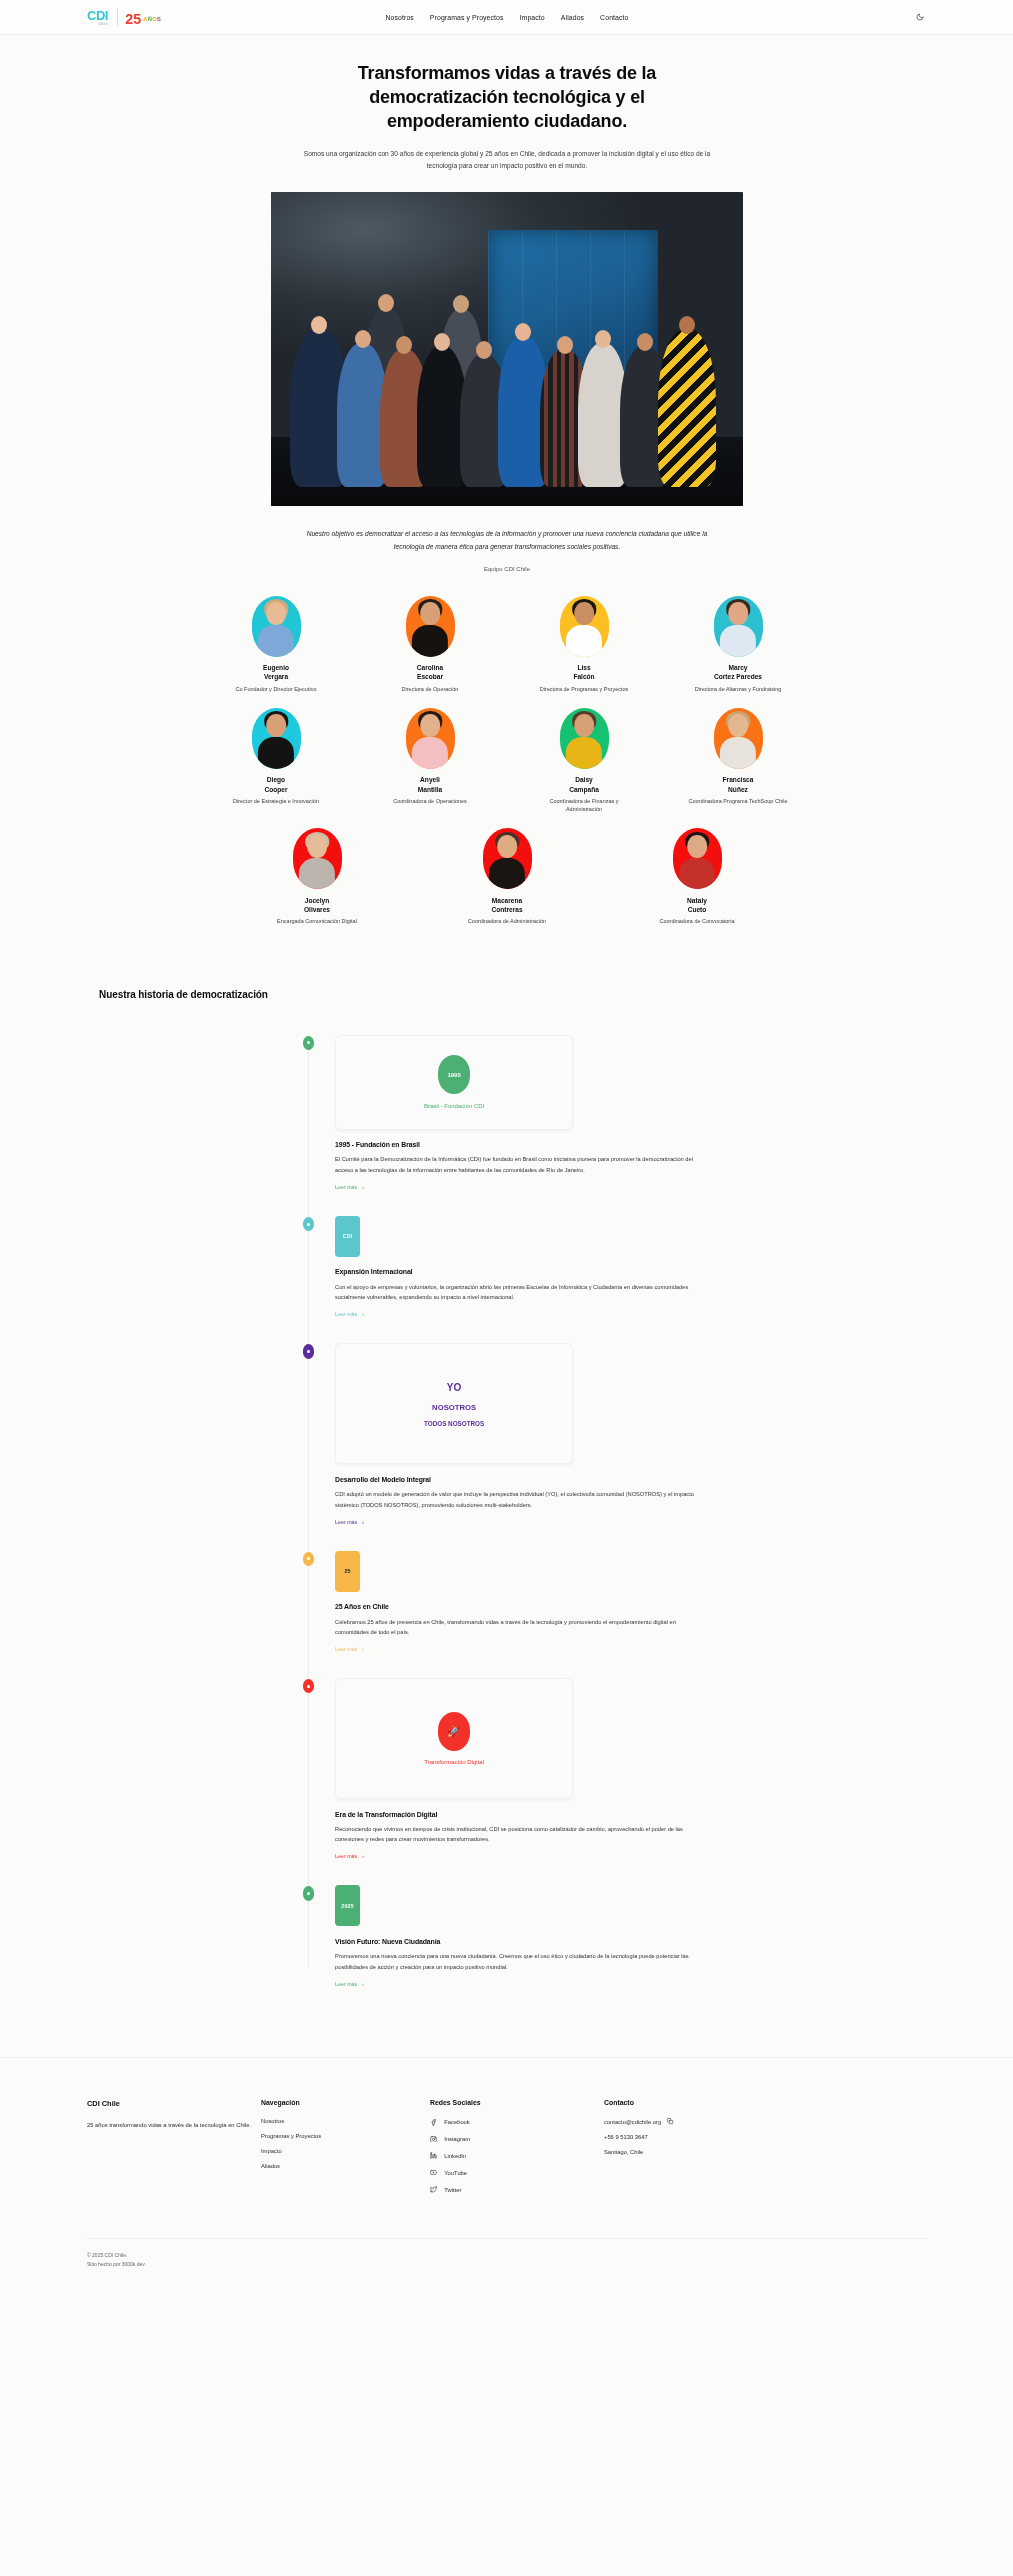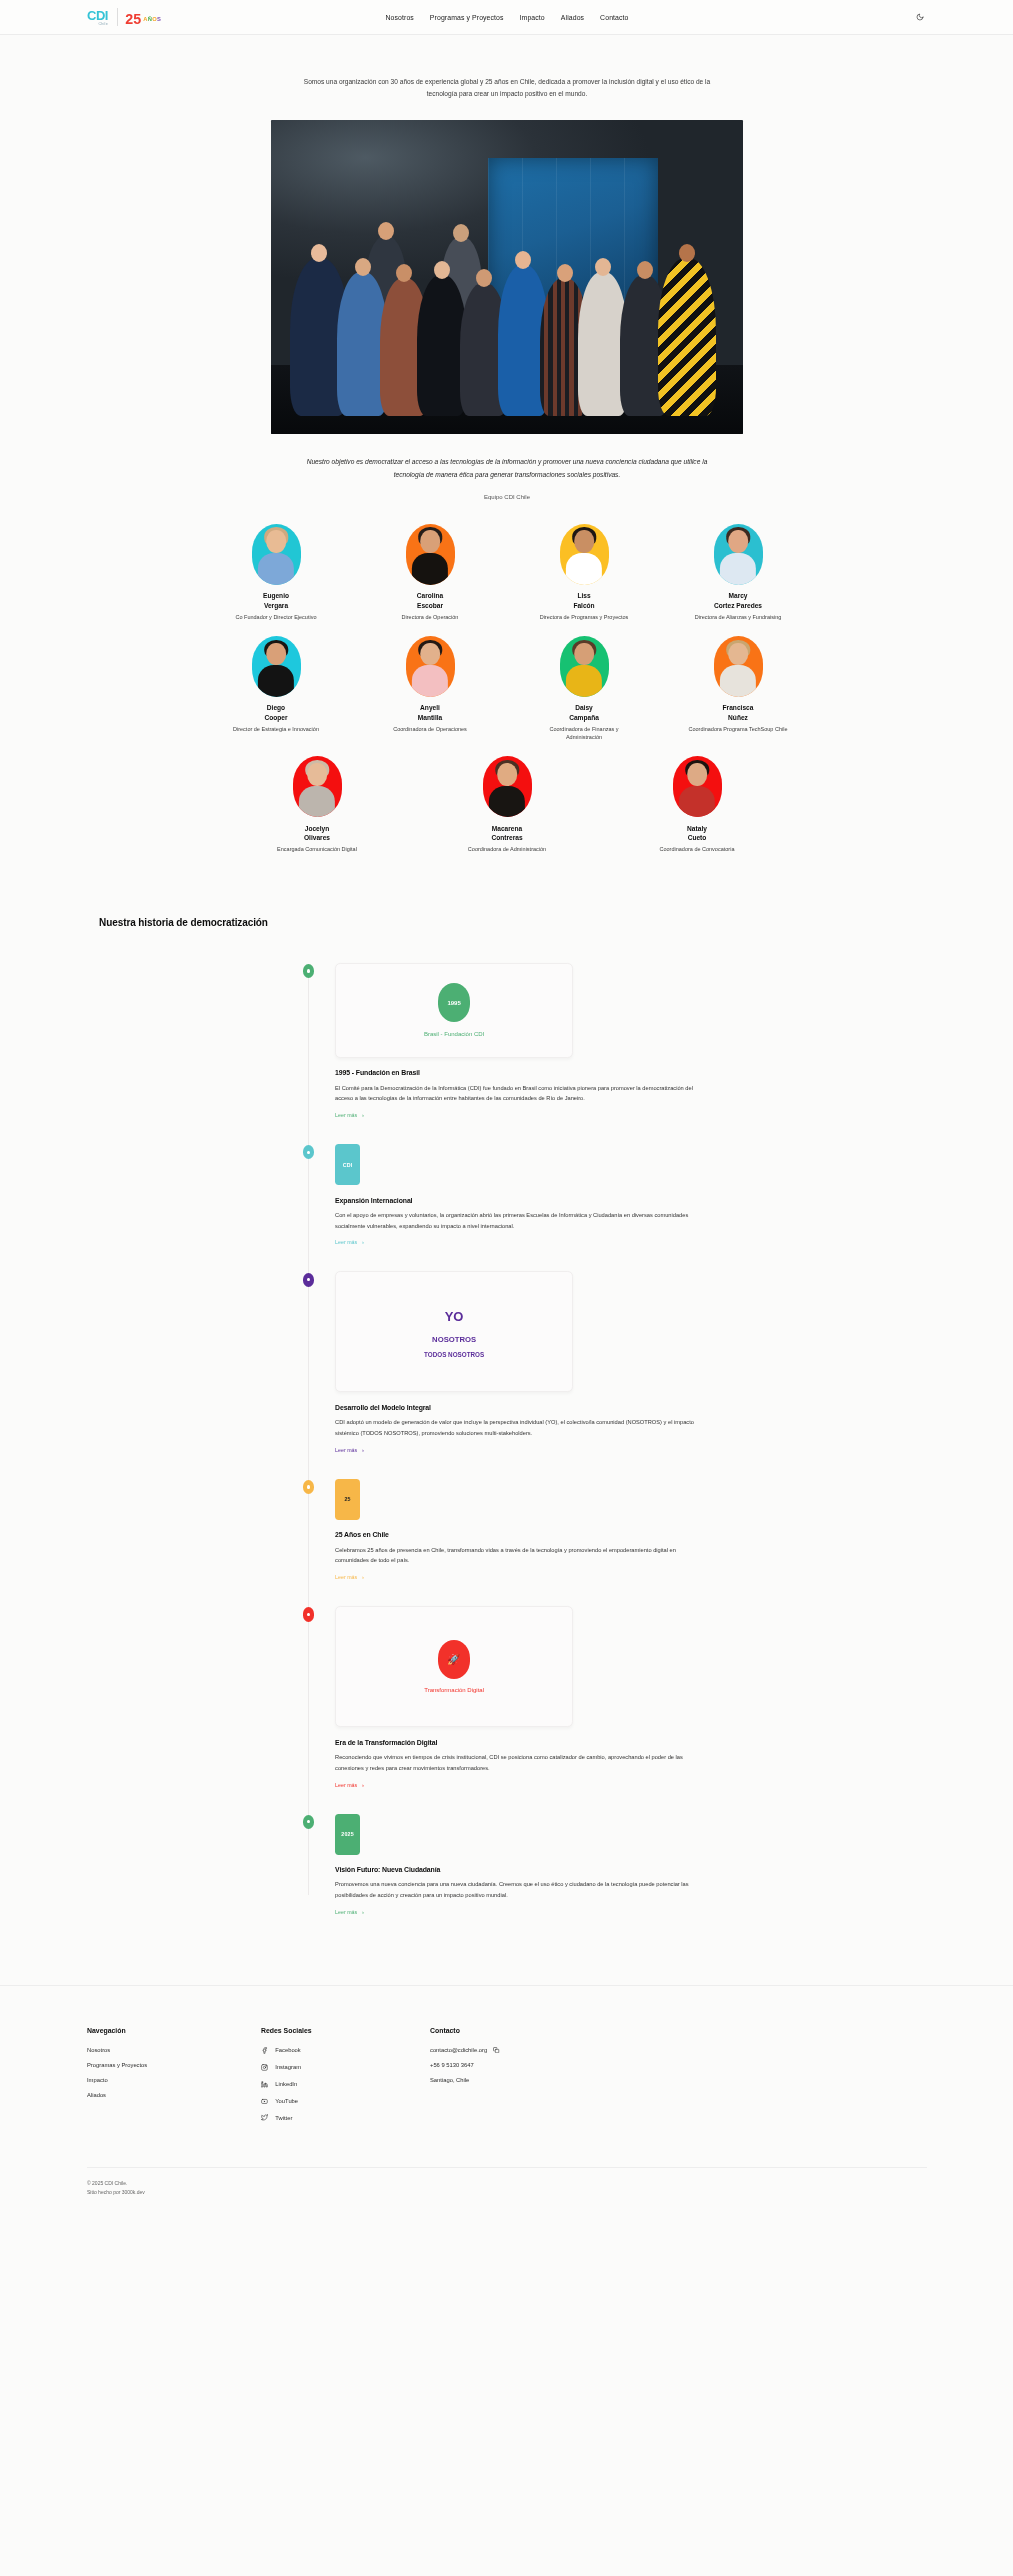--- a/index.html
+++ b/index.html
@@ -221,21 +221,21 @@
     display: flex; align-items: center; justify-content: center;
     color: #fff; font-size: 6px; font-weight: 700;
   }
   .tl-badge.emoji { font-size: 10.6px; }
   .tl-cap { margin-top: 8.4px; font-size: 6px; }
   .tl-chip-label {
     color: #fff; font-size: 5.3px; font-weight: 700; letter-spacing: 0.2px;
   }
   .tl-chip-label.dark { color: #222; }
   .tl-model-lines { text-align: center; line-height: 2.25; }
-  .tl-model-lines .l-yo { font-size: 13px; font-weight: 800; color: #5b2d9a; }
+  .tl-model-lines .l-yo { font-size: 10px; font-weight: 800; color: #5b2d9a; }
   .tl-model-lines .l-nos { font-size: 7.7px; font-weight: 800; color: #5b2d9a; }
   .tl-model-lines .l-todos { font-size: 6.3px; font-weight: 800; color: #5b2d9a; }
 
   .tl-body { margin-left: 25px; padding-top: 11.6px; width: 370px; }
   .tl-title {
     font-size: 6.9px; font-weight: 800; color: #0c0c0c;
     letter-spacing: -0.1px; margin-bottom: 6.3px;
   }
   .tl-desc { font-size: 5.7px; line-height: 1.85; color: #333; }
   .tl-more {
@@ -305,20 +305,21 @@
   <div class="header-actions">
     <div class="theme-toggle">
       <svg width="8" height="8" viewBox="0 0 24 24" fill="none" stroke="#222" stroke-width="1.8" stroke-linecap="round" stroke-linejoin="round">
           <path d="M21 12.79A9 9 0 1 1 11.21 3 7 7 0 0 0 21 12.79z"></path>
         </svg>
     </div>
   </div>
 </header>
 
 <section class="hero">
+  <h1>Transformamos vidas a través de la democratización tecnológica y el empoderamiento ciudadano.</h1>
   <p class="lede">Somos una organización con 30 años de experiencia global y 25 años en Chile, dedicada a promover la inclusión digital y el uso ético de la tecnología para crear un impacto positivo en el mundo.</p>
 
   <div class="hero-photo">
     <div class="photo-sky"></div>
     <div class="photo-window"></div>
     <div class="ppl ppl-11">
         <span class="head"></span>
       </div>
     <div class="ppl ppl-12">
         <span class="head"></span>
@@ -558,20 +559,24 @@
         <div class="tl-body"><div class="tl-title">Visión Futuro: Nueva Ciudadanía</div><div class="tl-desc">Promovemos una nueva conciencia para una nueva ciudadanía. Creemos que el uso ético y ciudadano de la tecnología puede potenciar las posibilidades de acción y creación para un impacto positivo mundial.</div><a class="tl-more" style="color:#4caf73">
             <span>Leer más</span>
             <span class="chev">›</span>
           </a></div>
       </div>
     </div>
 </section>
 
 <footer class="site-footer">
   <div class="footer-grid">
+    <div>
+      <div class="f-title">CDI Chile</div>
+      <div class="f-text">25 años transformando vidas a través de la tecnología en Chile.</div>
+    </div>
 
     <div>
       <div class="f-sub">Navegación</div>
       <div class="f-links">
         <a>Nosotros</a>
         <a>Programas y Proyectos</a>
         <a>Impacto</a>
         <a>Aliados</a>
       </div>
     </div>

